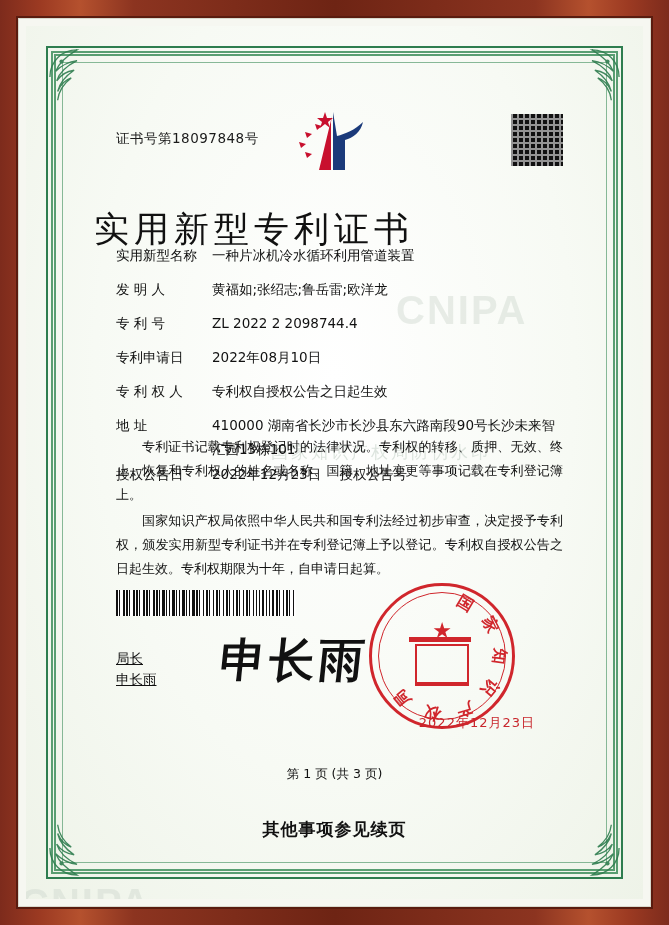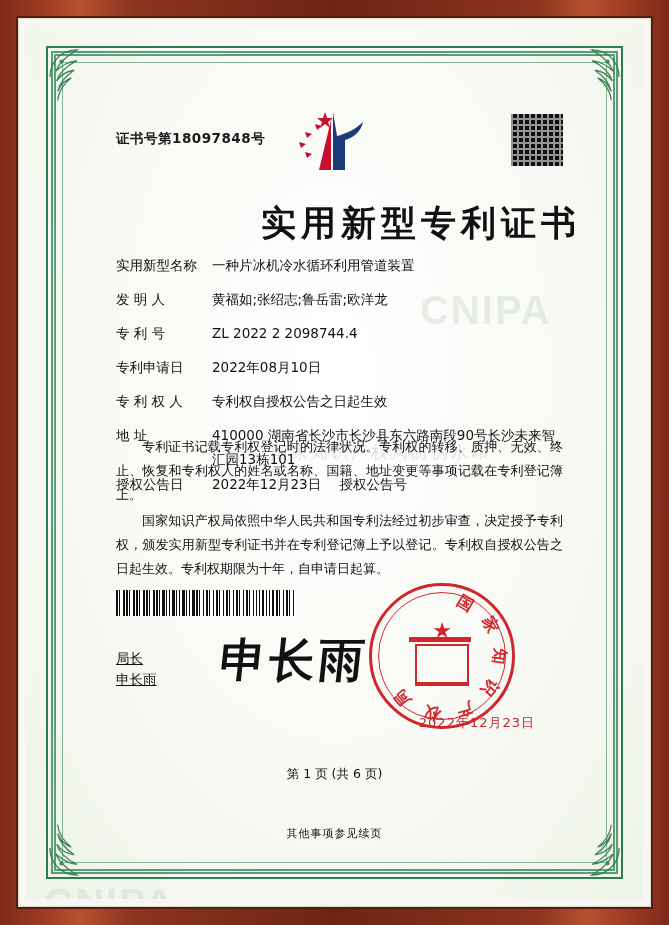--- a/index.html
+++ b/index.html
@@ -46,60 +46,59 @@
   }
   .c-tl{left:22px;top:22px;}
   .c-tr{right:22px;top:22px;transform:scaleX(-1);}
   .c-bl{left:22px;bottom:22px;transform:scaleY(-1);}
   .c-br{right:22px;bottom:22px;transform:scale(-1,-1);}
 
   
   .wm{
     position:absolute;color:#cfd8cf;opacity:.45;font-weight:bold;
     font-family:"Liberation Sans",sans-serif;letter-spacing:2px;
-    user-select:none;pointer-events:none;margin-left:24px;
+    user-select:none;pointer-events:none;
   }
   .wm1{left:370px;top:262px;font-size:40px;}
   .wm3{left:-6px;top:855px;font-size:40px;}
   .wm-cn{
     position:absolute;left:245px;top:415px;font-size:17px;color:#d2dcd4;
     opacity:.75;letter-spacing:3px;
   }
 
   
   .content{position:absolute;left:52px;top:52px;right:52px;bottom:52px;}
 
   .cert-no{
     position:absolute;left:38px;top:52px;font-size:13.5px;color:#1a1a1a;
     letter-spacing:.5px;
-    font-weight:bold;
   }
   .qr{
     position:absolute;right:28px;top:36px;width:52px;height:52px;
     background:#111;
   }
   .qr-inner{
     width:52px;height:52px;
     background-image:
       linear-gradient(90deg,#fff 2px,transparent 2px),
       linear-gradient(0deg,#fff 2px,transparent 2px);
     background-size:6px 6px,6px 6px;
     opacity:.55;
   }
   .logo{
     position:absolute;left:50%;top:28px;transform:translateX(-50%);
     width:120px;height:70px;
   }
   h1.title{
-    position:absolute;left:0;right:0;top:112px;text-align:right;margin:10px;
+    position:absolute;left:0;right:0;top:112px;text-align:left;margin:16px;
     font-family:"DejaVu Sans","Liberation Sans",sans-serif;
-    font-size:35px;font-weight:bold;letter-spacing:5px;color:#111;
-  }
-
-  .fields{position:absolute;left:38px;right:28px;top:178px;font-size:13.5px;color:#111;}
+    font-size:35px;font-weight:normal;letter-spacing:5px;color:#111;
+  }
+
+  .fields{position:absolute;left:38px;right:28px;top:168px;font-size:13.5px;color:#111;}
   .row{display:flex;align-items:flex-start;margin-bottom:14.5px;line-height:1.45;}
   .lbl{width:96px;flex:0 0 96px;letter-spacing:0;}
   .val{flex:1;}
   .split{display:flex;}
   .split .half{flex:1;display:flex;}
   .indent2{margin-left:96px;margin-top:-9px;margin-bottom:6px;}
 
   .para{
     position:absolute;left:38px;right:28px;top:357px;font-size:13px;color:#111;
     line-height:1.85;text-align:justify;
@@ -148,21 +147,21 @@
     position:absolute;right:56px;top:636px;font-size:13px;color:#c8262c;
     letter-spacing:1px;
   }
 
   .pageno{
     position:absolute;left:0;right:0;top:688px;text-align:center;
     font-size:12.5px;color:#111;
   }
   .footnote{
     position:absolute;left:0;right:0;bottom:6px;text-align:center;
-    font-size:11px;color:#111;letter-spacing:1px;
+    font-size:17px;color:#111;letter-spacing:1px;font-weight:bold;
   }
 </style>
 </head>
 <body>
 
 <div class="page">
   <div class="frame-inner"></div>
   <div class="paper">
 
     <div class="border-outer"></div>
@@ -269,18 +268,18 @@
           <defs>
             <path id="sealcircle" d="M70,70 m0,-52 a52,52 0 1,1 -0.1,0"></path>
           </defs>
           <text font-size="16" font-weight="bold" fill="#d0262c" letter-spacing="14">
             <textPath href="#sealcircle" startOffset="4%">国家知识产权局</textPath>
           </text>
         </svg>
       </div>
       <div class="seal-date">2022年12月23日</div>
 
-      <div class="pageno">第 1 页 (共 6 页)</div>
+      <div class="pageno">第 1 页 (共 3 页)</div>
       <div class="footnote">其他事项参见续页</div>
 
     </div>
   </div>
 </div>
 
 </body></html>

